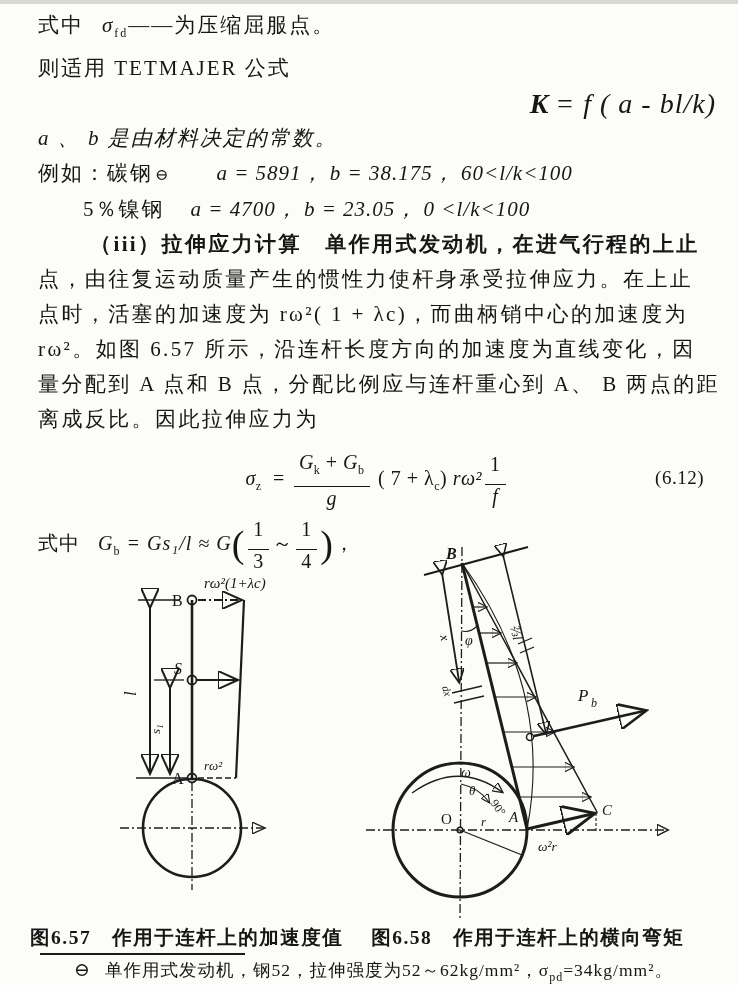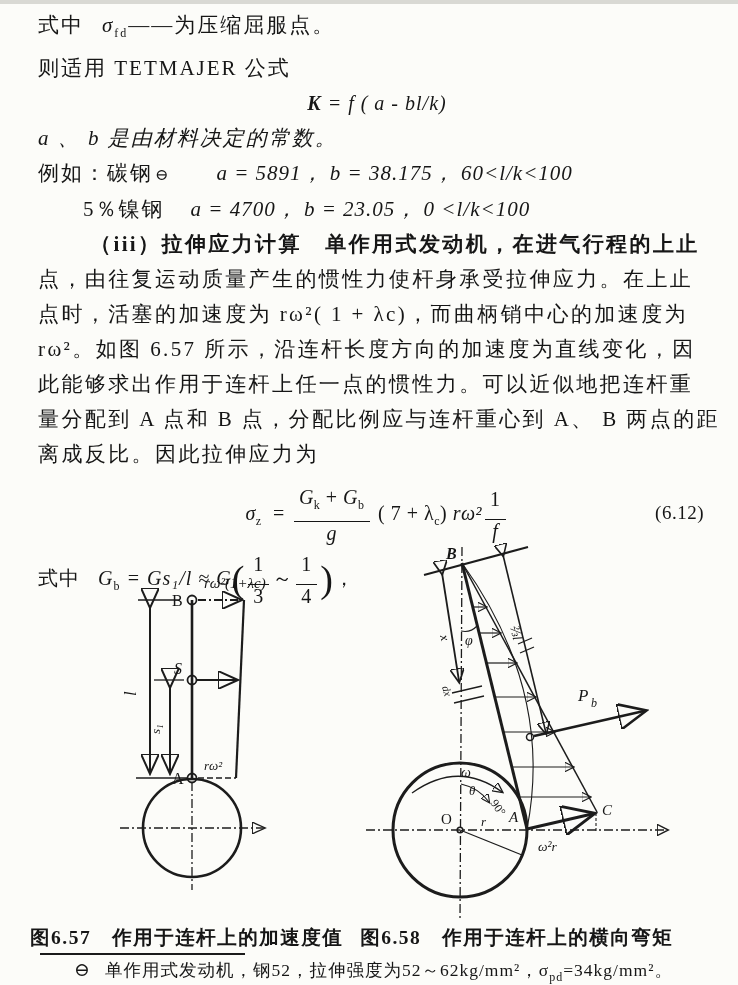--- a/index.html
+++ b/index.html
@@ -8,40 +8,40 @@
     font-family:"Liberation Serif","DejaVu Serif",serif;
     position:relative;overflow:hidden;margin:4px auto;
   }
   .textcol{position:absolute;left:38px;top:4px;width:678px;}
   .line{font-size:21px;line-height:35px;letter-spacing:2px;white-space:nowrap;}
   .gap1{display:inline-block;width:18px;}
   .gap2{display:inline-block;width:44px;}
   .gap3{display:inline-block;width:26px;}
   i{font-family:"Liberation Serif","DejaVu Serif",serif;}
   sub{font-size:12px;}
-  .formula-center{font-size:20px;line-height:35px;text-align:center;letter-spacing:1px;}
+  .formula-center{font-size:28px;line-height:35px;text-align:right;letter-spacing:1px;}
   .formula-center .mk{font-weight:bold;font-style:italic;margin-right:6px;}
   .ex-math{font-style:italic;letter-spacing:1px;}
   .fm{font-size:16px;margin:0 2px;}
   .para .pline{font-size:21px;line-height:35px;letter-spacing:2.4px;white-space:nowrap;}
   .pline.indent{padding-left:52px;font-weight:bold;}
   .eqline{position:relative;text-align:center;font-size:20px;margin-top:12px;height:58px;line-height:58px;letter-spacing:0.5px;}
   .eqno{position:absolute;right:12px;top:0;font-size:19px;font-family:Liberation Serif, serif;}
   .frac{display:inline-block;vertical-align:middle;text-align:center;line-height:1.05;margin:0 3px;}
   .frac .num{display:block;border-bottom:1.6px solid #161616;padding:0 5px 9px;}
   .frac .den{display:block;padding:1px 5px 0;}
   .op{margin:0 6px;}
   .gbline{font-size:20px;margin-top:10px;letter-spacing:1px;height:52px;line-height:52px;white-space:nowrap;}
   .bigp{font-size:38px;vertical-align:middle;font-weight:300;position:relative;top:-2px;}
   .figures{position:absolute;left:0;top:535px;width:738px;height:400px;}
   .figures svg{position:absolute;}
   svg text{font-family:"Liberation Serif","DejaVu Serif",serif;fill:#161616;}
   svg .it{font-style:italic;}
   svg line,svg path,svg circle{stroke:#1c1c1c;fill:none;}
-  .captions{position:absolute;left:30px;top:920px;width:700px;display:flex;gap:17px;
+  .captions{position:absolute;left:30px;top:920px;width:700px;display:flex;gap:28px;
     font-weight:bold;font-size:19.5px;letter-spacing:1.5px;white-space:nowrap;text-align:center;}
   .fnrule{position:absolute;left:40px;top:949px;width:205px;border-top:2.5px solid #1b1b1b;}
   .footnote{position:absolute;left:40px;top:954px;width:690px;font-size:17.5px;letter-spacing:1px;white-space:nowrap;}
   .footnote .mark{display:inline-block;margin:0 14px 0 34px;font-size:19px;}
 </style>
 </head>
 <body>
 
 <div class="page">
   <div class="textcol">
@@ -64,21 +64,20 @@
 
     <div class="line" style="padding-left:45px;">
       <span>5％镍钢</span><span class="gap3"></span><span class="ex-math">a = 4700，  b = 23.05，  0 &lt;l/k&lt;100</span>
     </div>
 
     <div class="para">
       <div class="pline indent">（iii）拉伸应力计算　单作用式发动机，在进气行程的上止</div>
       <div class="pline">点，由往复运动质量产生的惯性力使杆身承受拉伸应力。在上止</div>
       <div class="pline">点时，活塞的加速度为 rω²( 1 + λc)，而曲柄销中心的加速度为</div>
       <div class="pline">rω²。如图 6.57 所示，沿连杆长度方向的加速度为直线变化，因</div>
-      <div class="pline">此能够求出作用于连杆上任一点的惯性力。可以近似地把连杆重</div>
       <div class="pline">量分配到 A 点和 B 点，分配比例应与连杆重心到 A、 B 两点的距</div>
       <div class="pline">离成反比。因此拉伸应力为</div>
     </div>
 
     <div class="eqline">
       <i>σ</i><sub>z</sub>
       <span class="op">=</span><span class="frac"><span class="num"><i>G</i><sub>k</sub> <span>+</span> <i>G</i><sub>b</sub></span><span class="den"><i>g</i></span></span>
       <span>( 7 + λ</span><sub>c</sub><span>)</span>
       <i>rω²</i><span class="frac"><span class="num">1</span><span class="den"><i>f</i></span></span>
       <span class="eqno">(6.12)</span>

